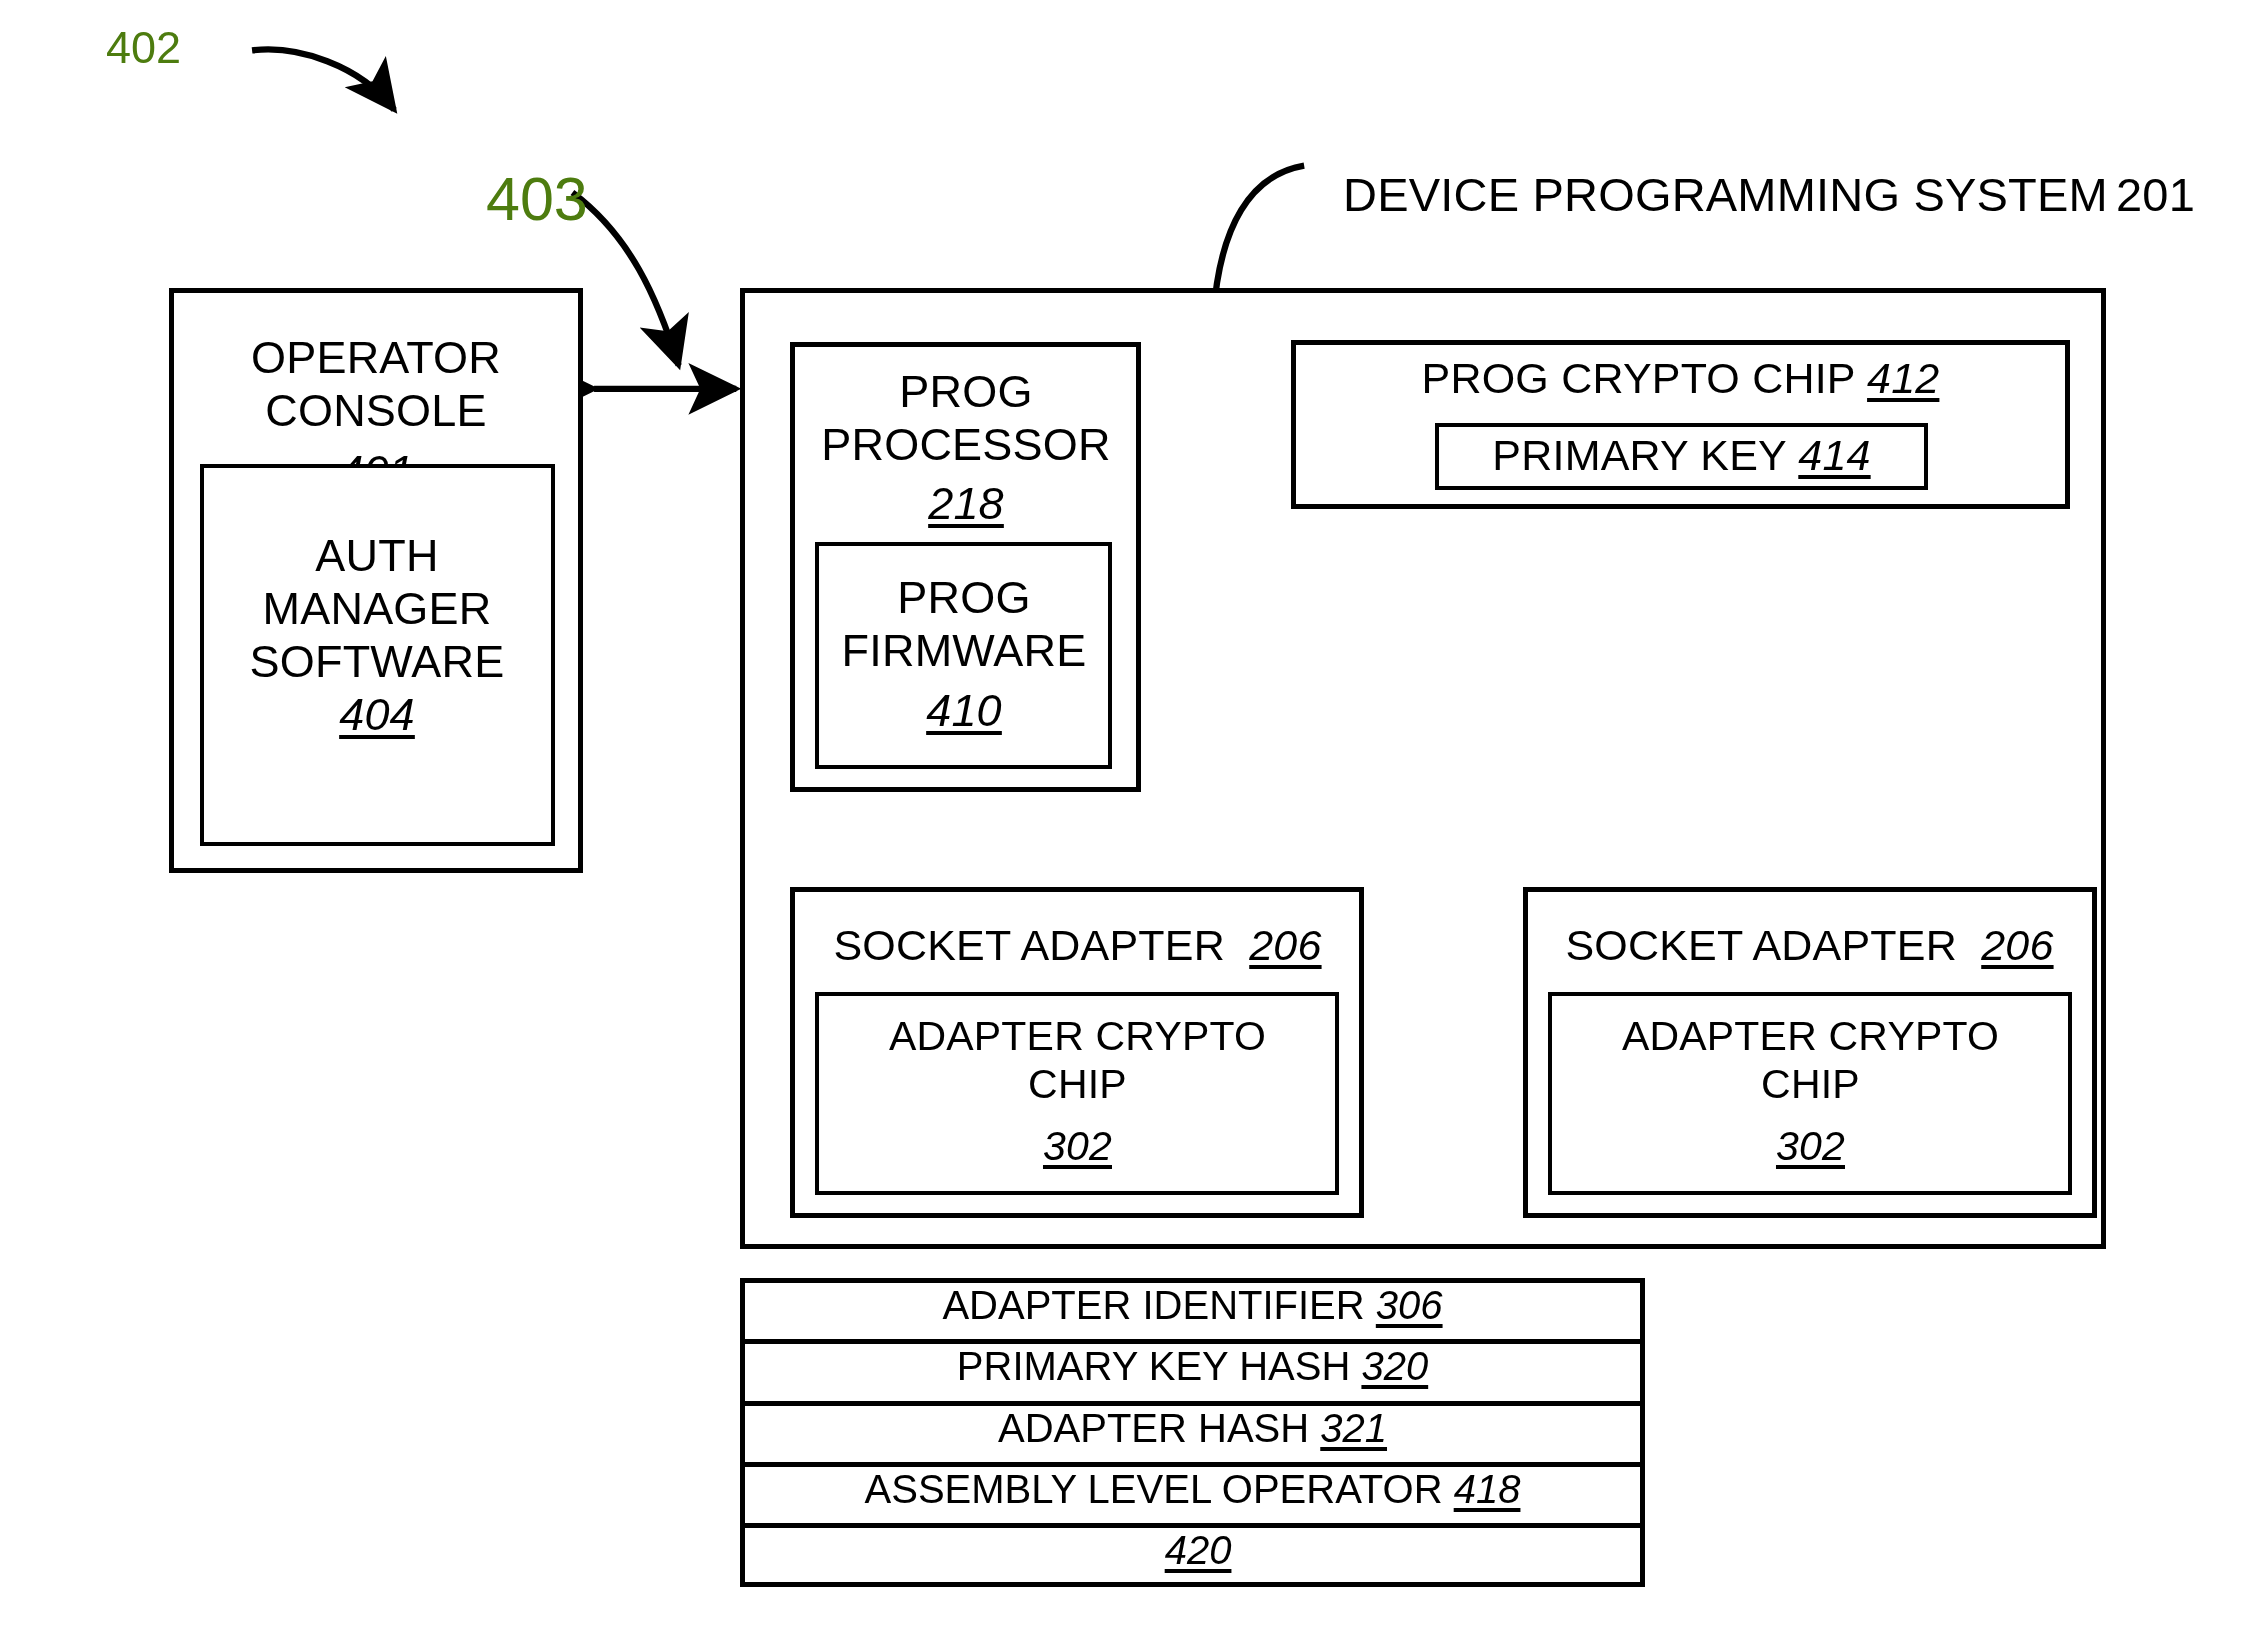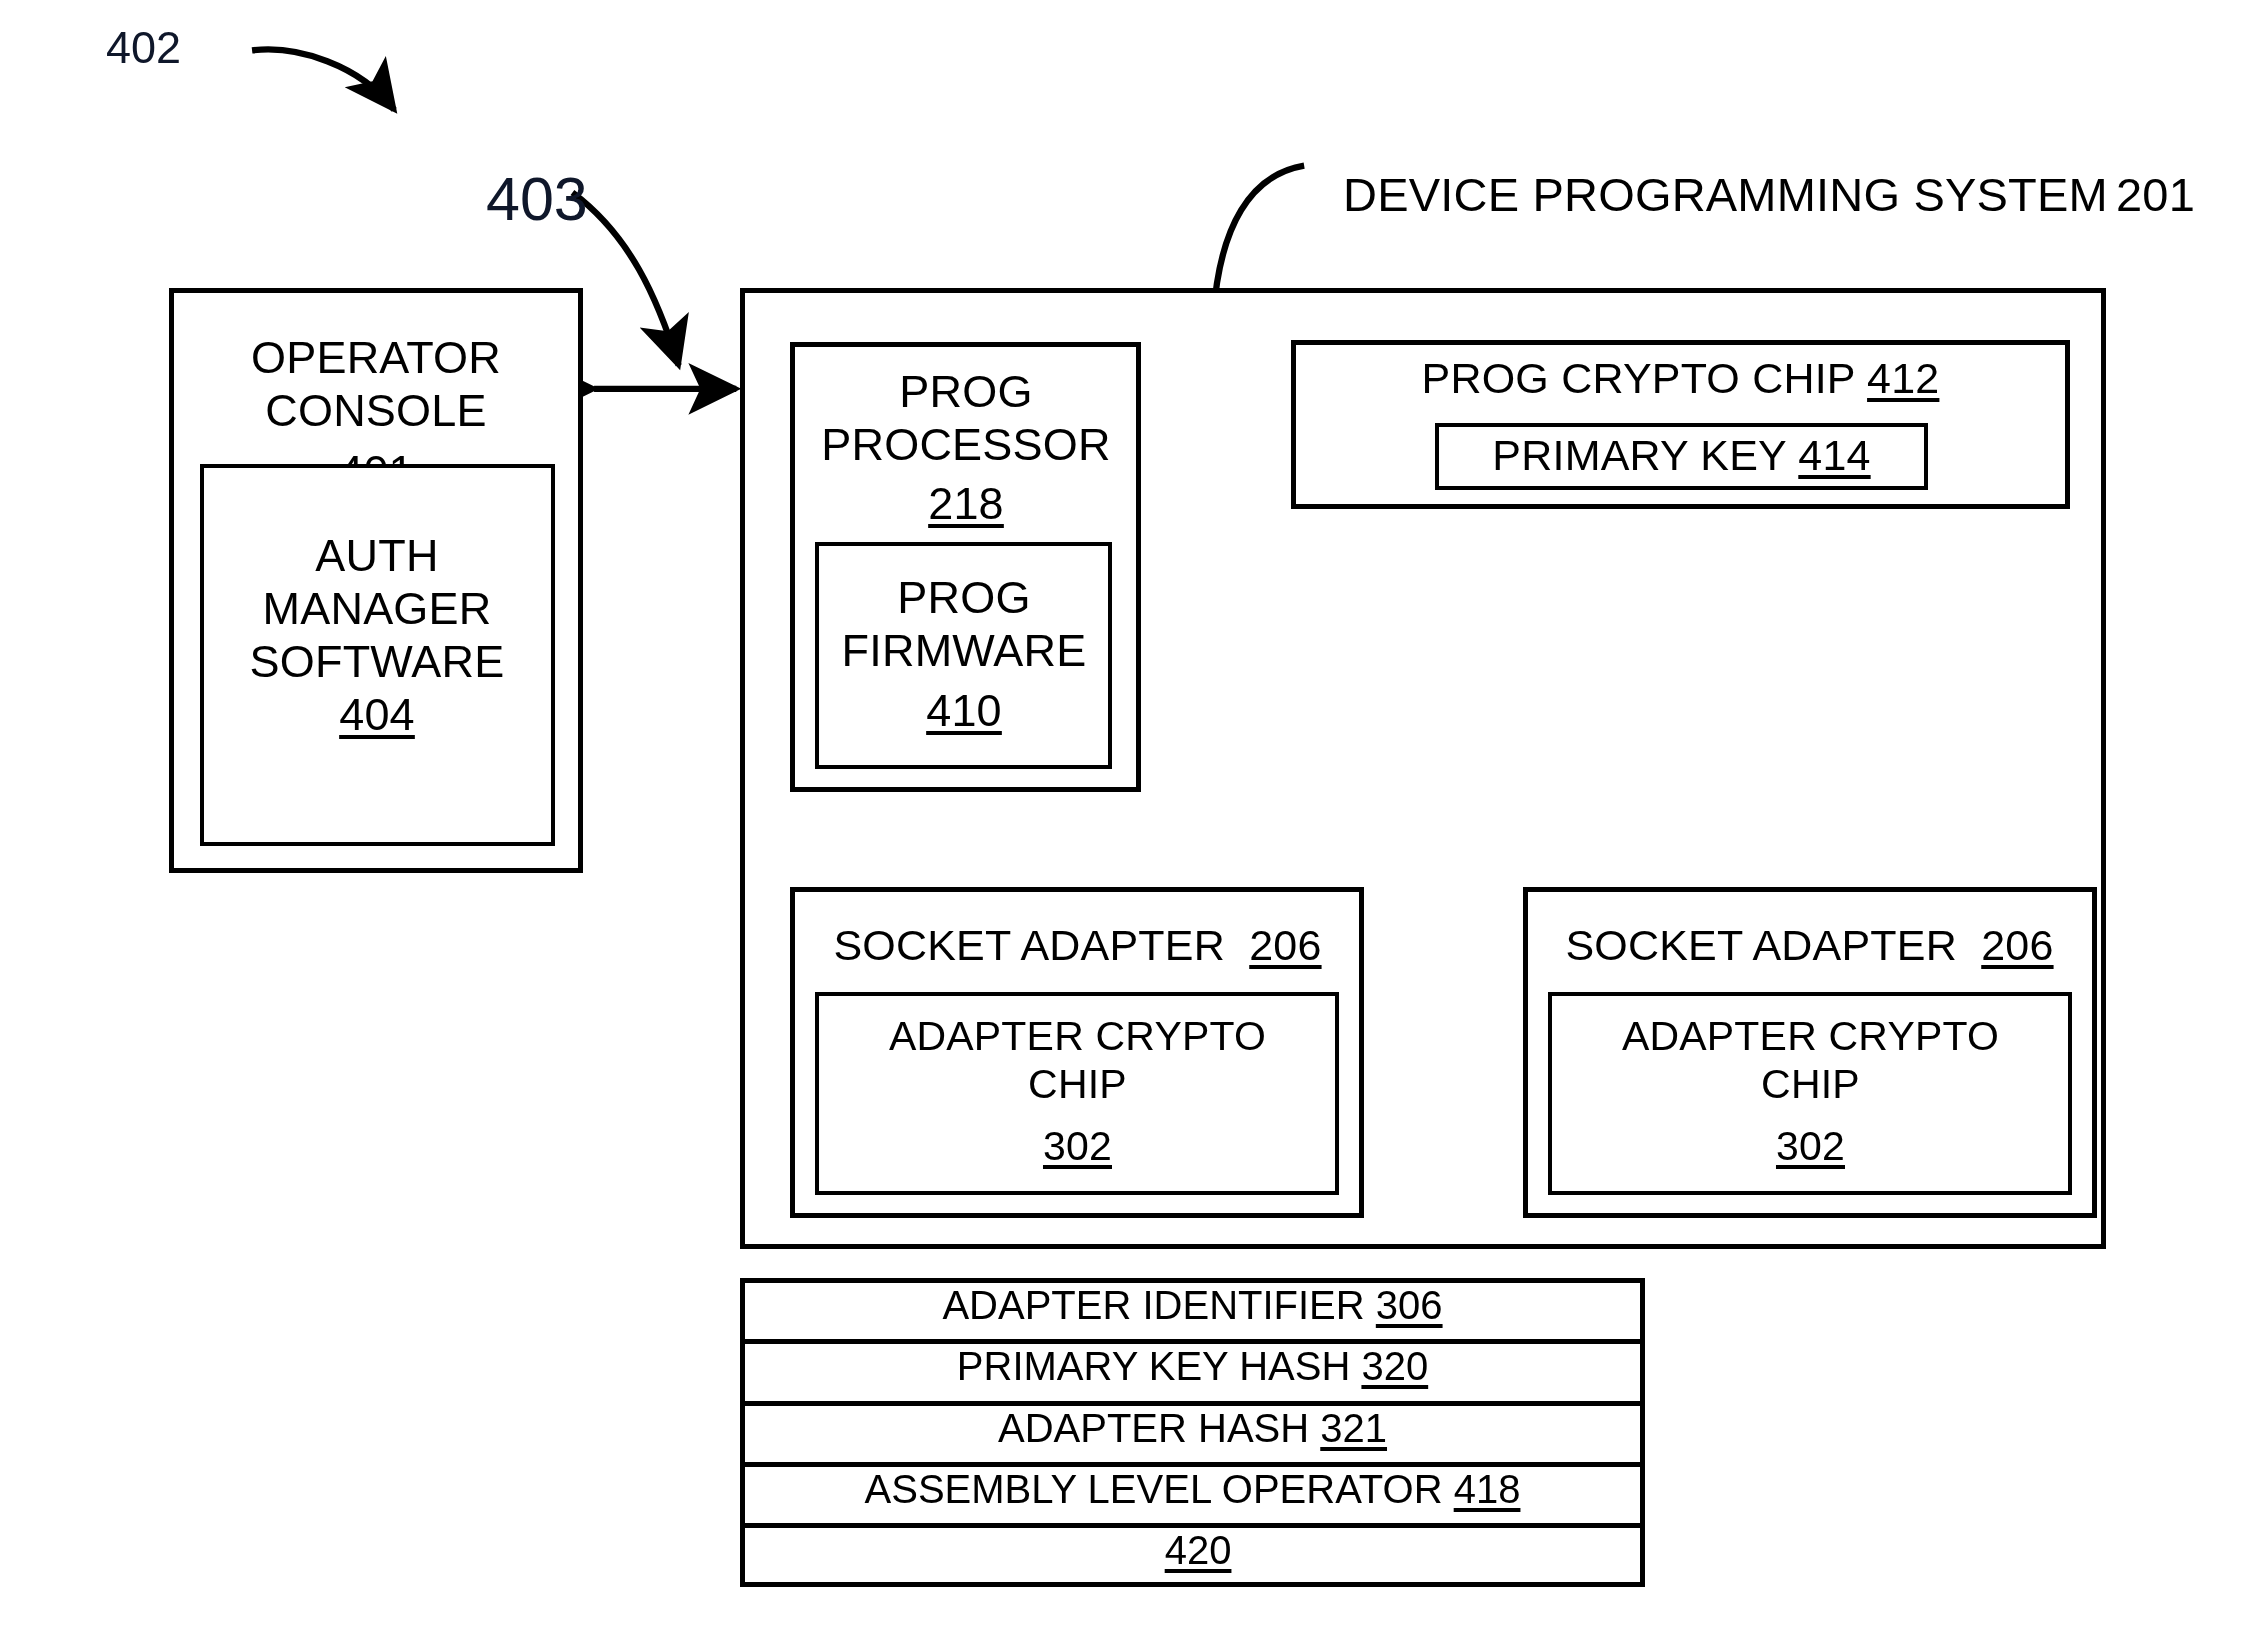--- a/index.html
+++ b/index.html
@@ -38,33 +38,34 @@
     text-align: center;
     line-height: 1.18;
     letter-spacing: 0.2px;
     white-space: pre-line;
     color: #000000;
   }
   .ref {
     text-decoration: underline;
     text-underline-offset: 4.5px;
     text-decoration-thickness: 3.6px;
+    font-style: italic;
   }
 
   
   .cond {
     font-stretch: condensed;
     transform-origin: center center;
   }
 
   
   .leader-num {
     position: absolute;
     font-size: 41px;
-    color: #0f172a;
+    color: #4d7c0f;
     text-align: center;
   }
 
   
   #lines {
     position: absolute;
     left: 0;
     top: 0;
     width: 2260px;
     height: 1647px;

